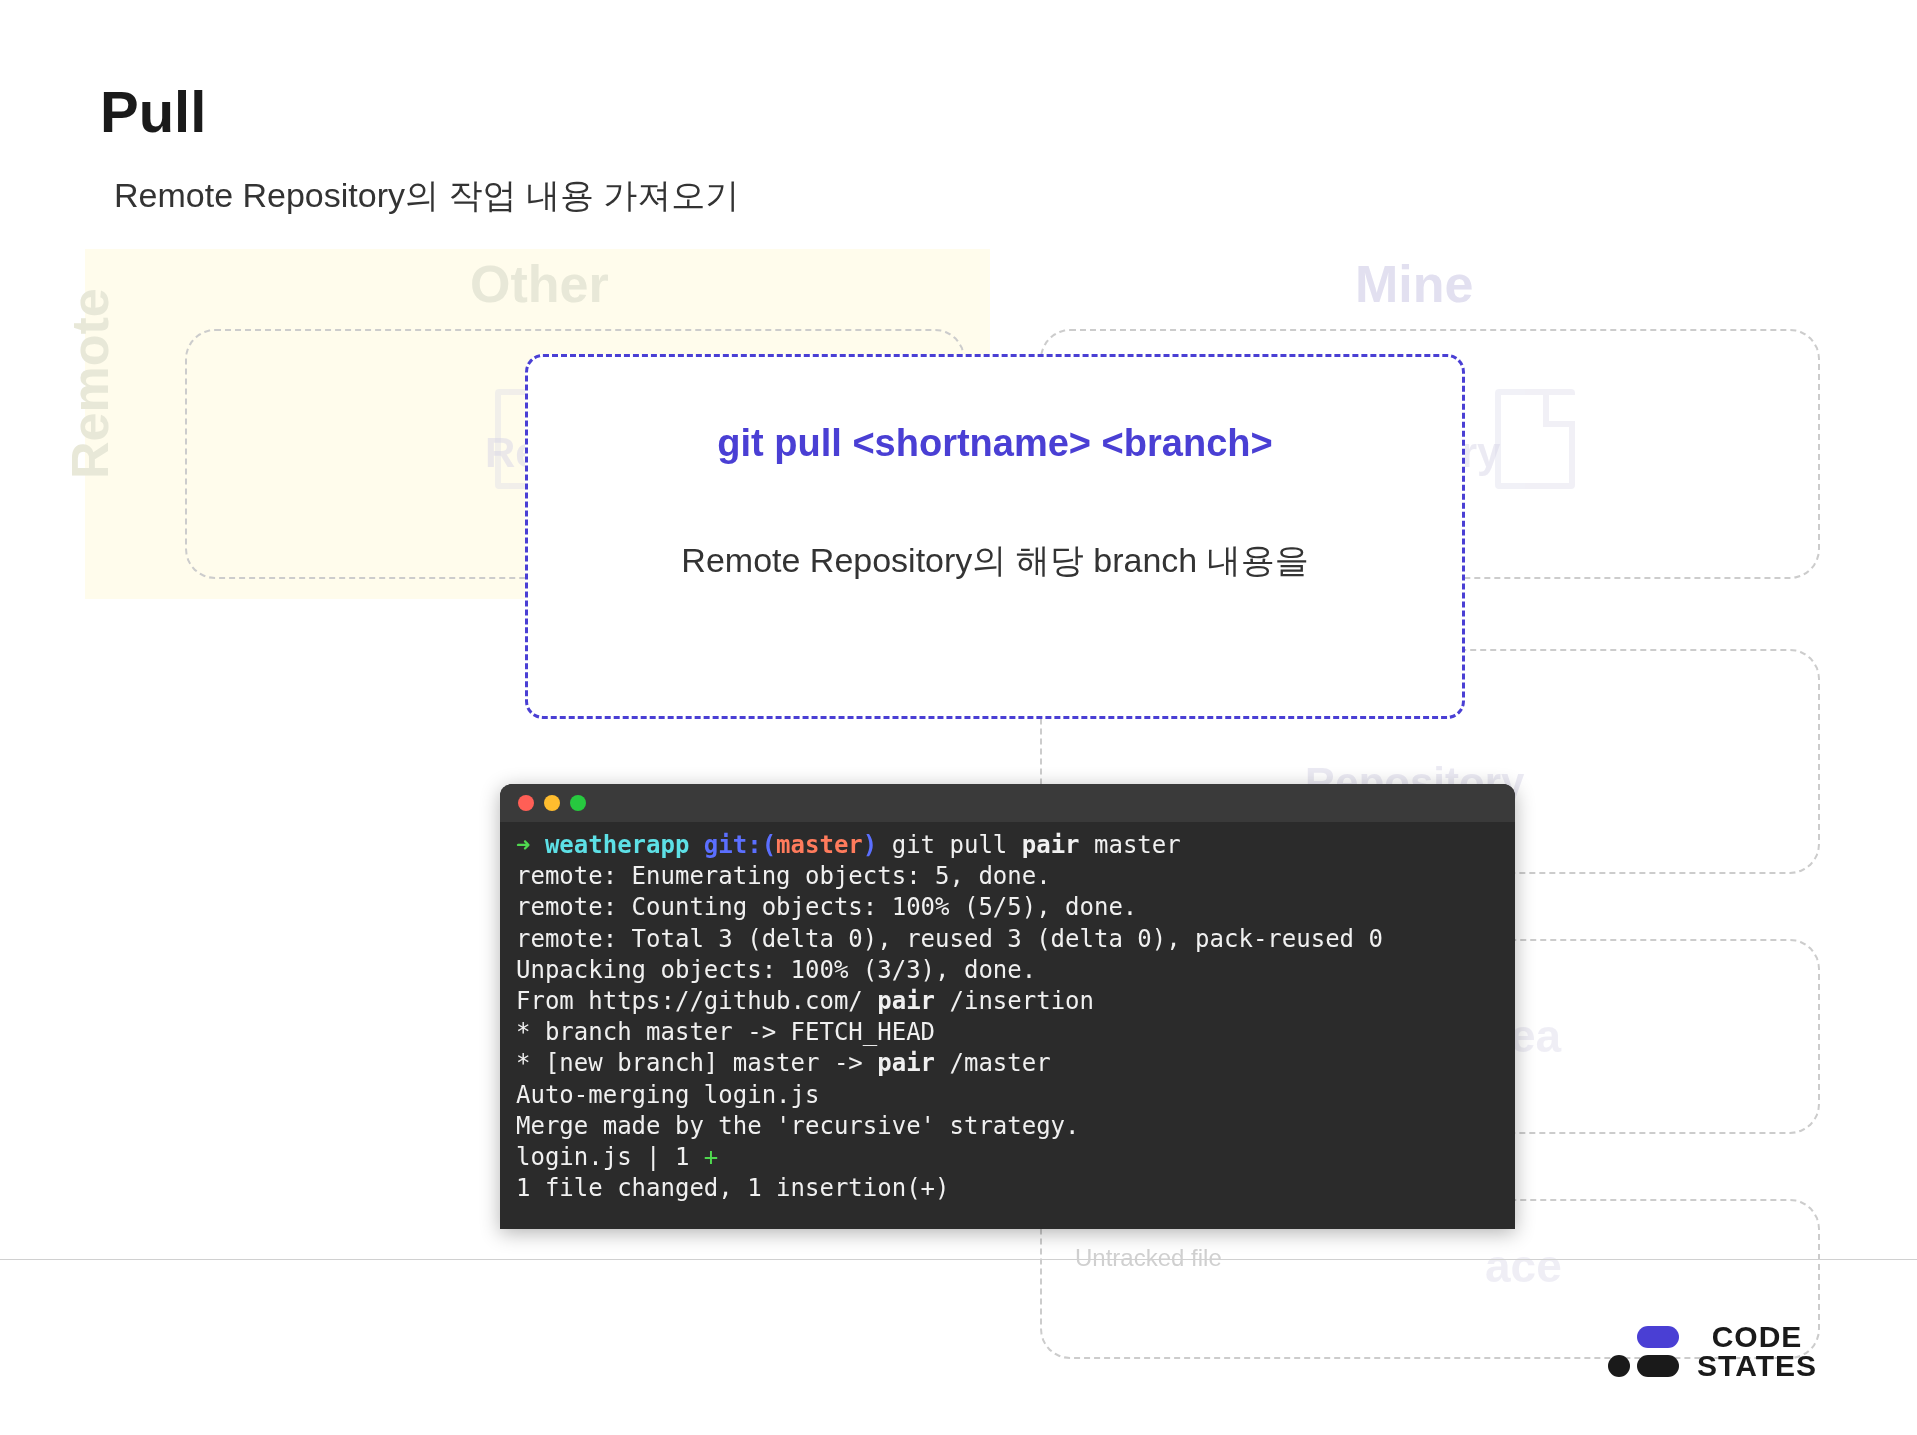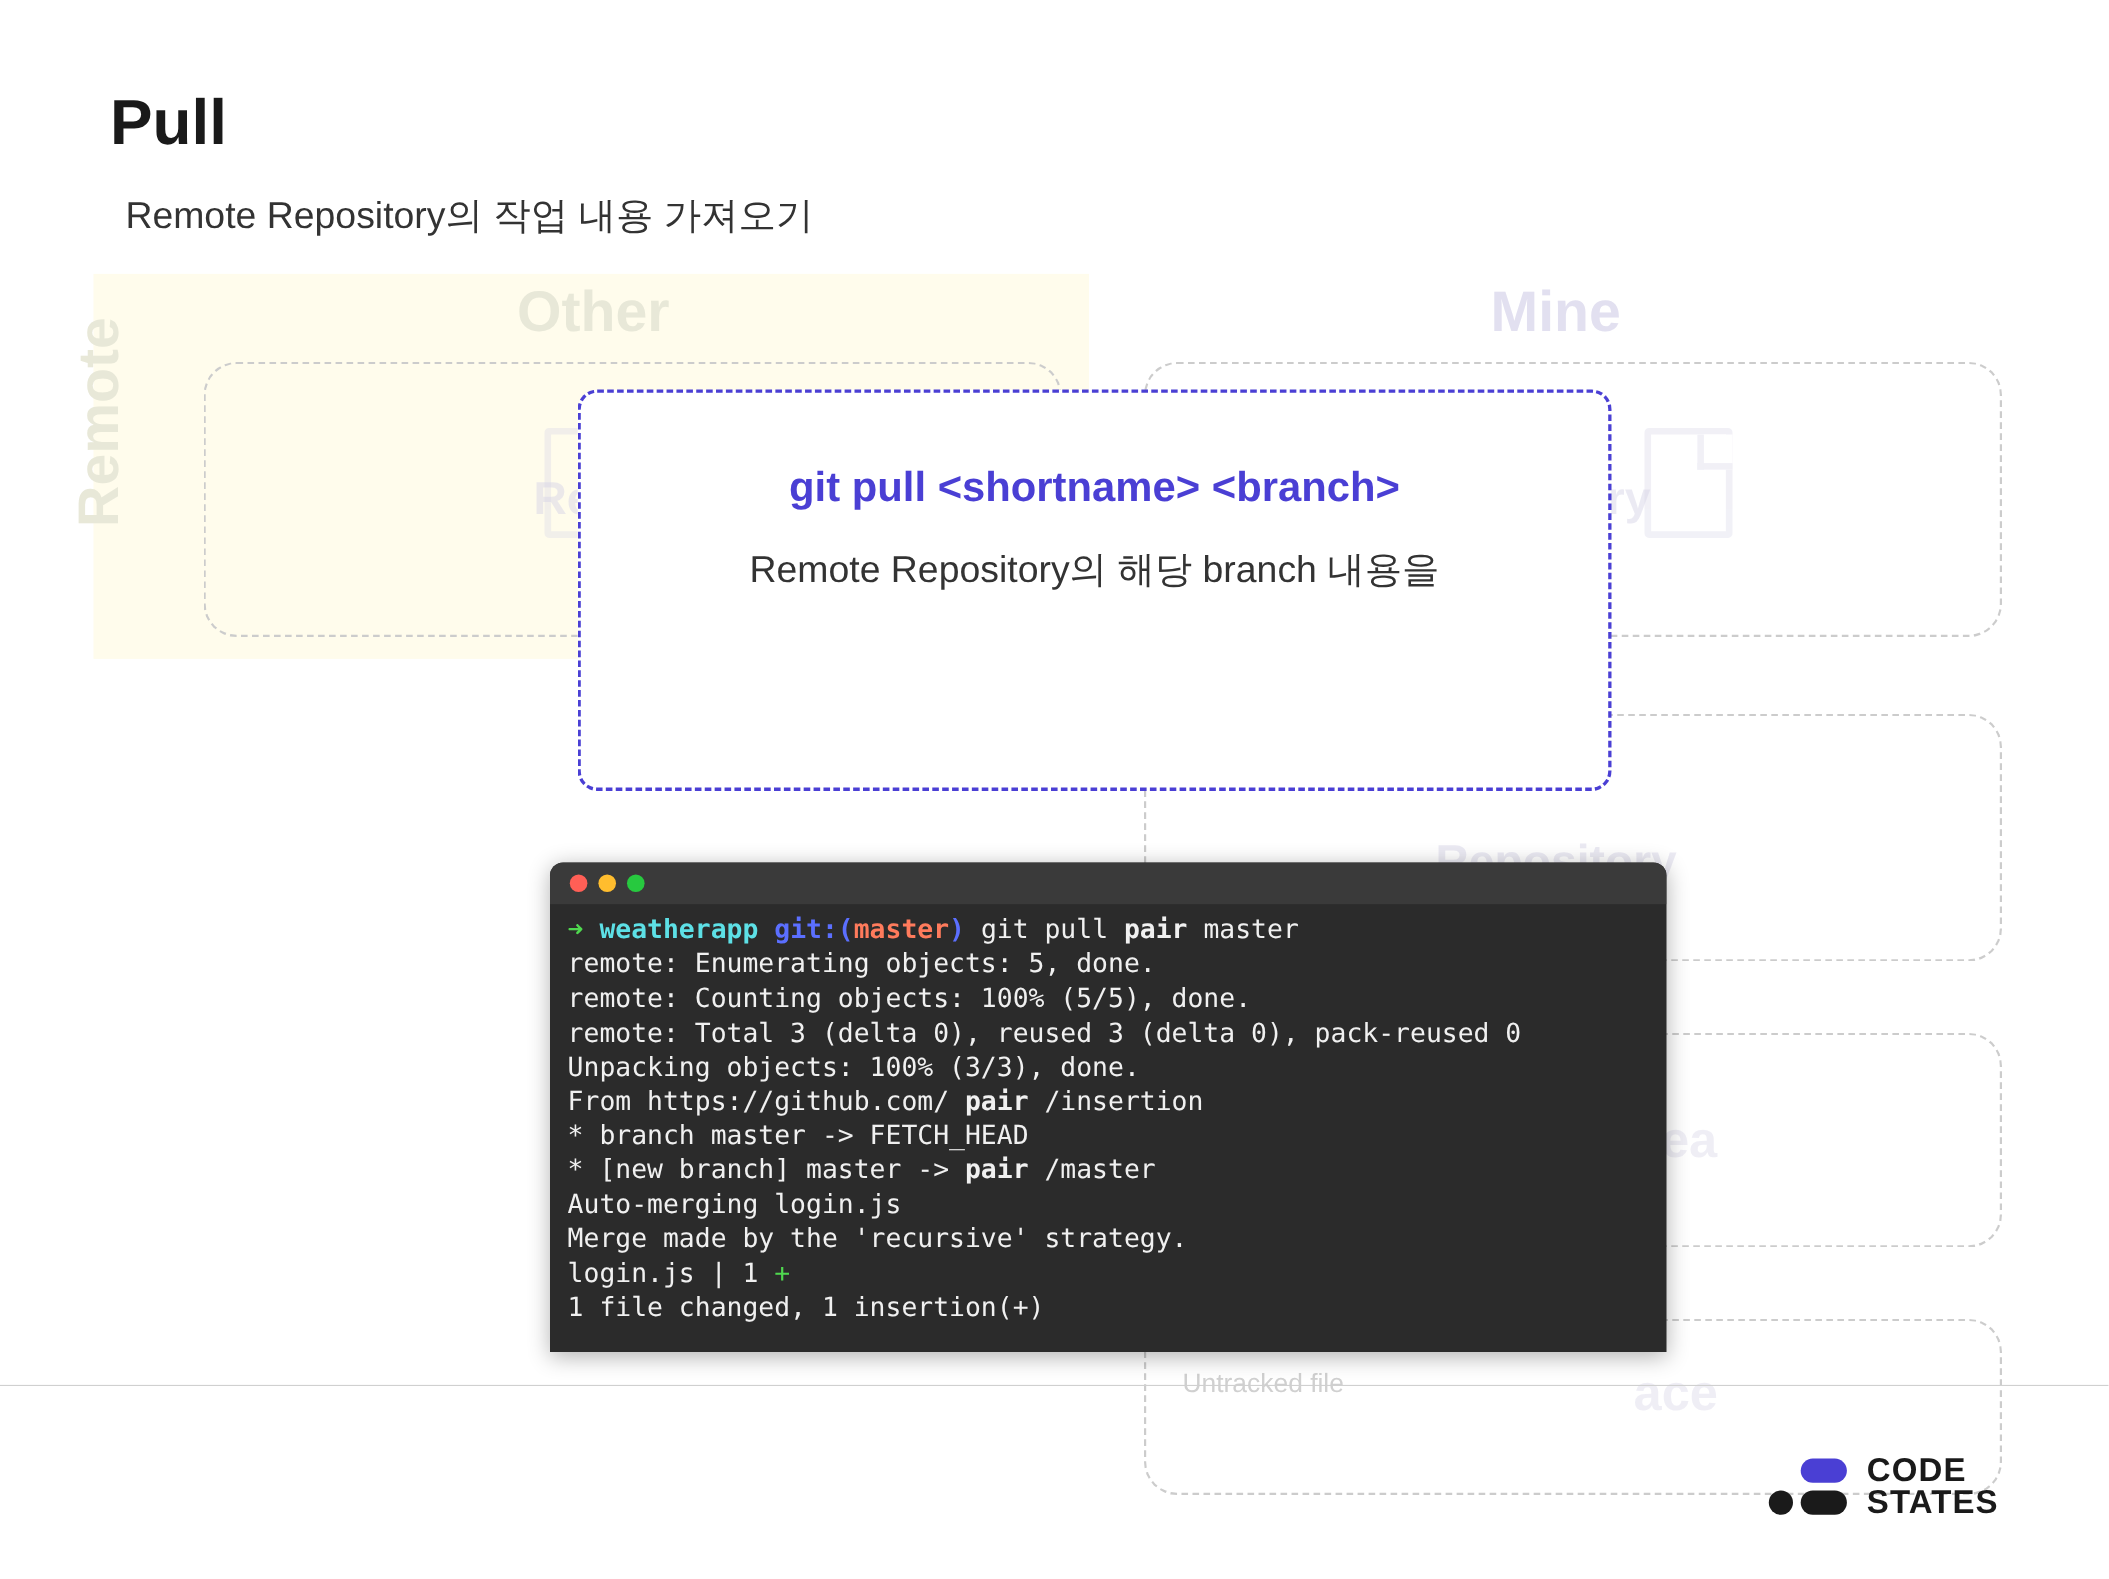--- a/index.html
+++ b/index.html
@@ -34,40 +34,40 @@
     .lbl-ace { left: 1385px; top: 1000px; opacity: 0.4; font-size: 46px; }
     
     .repo-icon { position: absolute; width: 80px; height: 100px; border: 6px solid #d8d6e8; border-radius: 4px; opacity: 0.35; }
     .repo-icon-left { left: 395px; top: 150px; }
     .repo-icon-right { left: 1395px; top: 150px; }
     .repo-icon:before { content: ''; position: absolute; top: 0; right: -6px; width: 26px; height: 26px; background: #fff; border-left: 6px solid #d8d6e8; border-bottom: 6px solid #d8d6e8; }
     
     .untracked { position: absolute; left: 975px; top: 1005px; font-size: 24px; color: #d0d0d0; }
     
     .info-callout { position: absolute; left: 425px; top: 115px; width: 940px; height: 365px; border: 3px dashed #4a3fd4; border-radius: 18px; background: #fff; z-index: 5; padding: 65px 40px; text-align: center; }
-    .callout-command { font-size: 38px; font-weight: 700; color: #4a3fd4; margin-bottom: 26px; }
+    .callout-command { font-size: 38px; font-weight: 700; color: #4a3fd4; margin-bottom: 68px; }
     .callout-desc { font-size: 34px; font-weight: 400; color: #333; line-height: 1.6; }
     
     .terminal { position: absolute; left: 400px; top: 545px; width: 1015px; height: 445px; background: #2b2b2b; border-radius: 12px 12px 0 0; overflow: hidden; z-index: 6; box-shadow: 0 4px 20px rgba(0,0,0,0.3); }
     .terminal-header { height: 38px; background: #3a3a3a; display: flex; align-items: center; padding: 0 18px; gap: 10px; }
     .tdot { width: 16px; height: 16px; border-radius: 50%; }
     .tdot.red { background: #ff5f56; }
     .tdot.yellow { background: #ffbd2e; }
     .tdot.green { background: #27c93f; }
     .terminal-body { padding: 8px 16px; font-family: 'Menlo', 'Consolas', monospace; font-size: 24px; line-height: 1.3; color: #f0f0f0; }
     .t-arrow { color: #4fd84f; }
     .t-dir { color: #5de0e6; font-weight: 600; }
     .t-git { color: #5b6fff; font-weight: 600; }
     .t-branch { color: #ff7b5c; font-weight: 600; }
     .t-pair { color: #f0f0f0; font-weight: 600; }
     .t-plus { color: #4fd84f; }
     
     .divider { position: absolute; left: 0; bottom: 175px; width: 1917px; height: 1px; background: #d0d0d0; }
     
-    .footer-logo { position: absolute; right: 100px; bottom: 55px; display: flex; align-items: center; gap: 18px; }
+    .footer-logo { position: absolute; right: 100px; bottom: 55px; display: flex; align-items: center; gap: 18px; text-align: center; }
     .logo-shapes { display: flex; flex-direction: column; gap: 7px; }
     .logo-row { display: flex; gap: 7px; align-items: center; }
     .shape-pill-purple { width: 42px; height: 22px; background: #4a3fd4; border-radius: 11px; }
     .shape-dot { width: 22px; height: 22px; background: #1a1a1a; border-radius: 50%; }
     .shape-pill-black { width: 42px; height: 22px; background: #1a1a1a; border-radius: 11px; }
     .logo-text { font-size: 30px; font-weight: 900; color: #1a1a1a; line-height: 0.95; letter-spacing: 1px; }
   </style>
 </head>
 <body>
 

